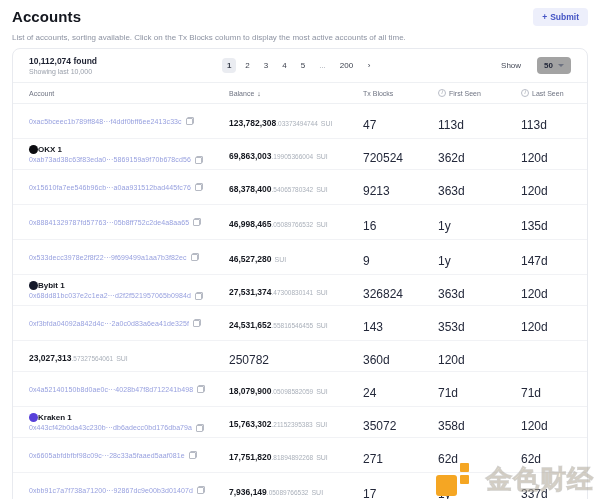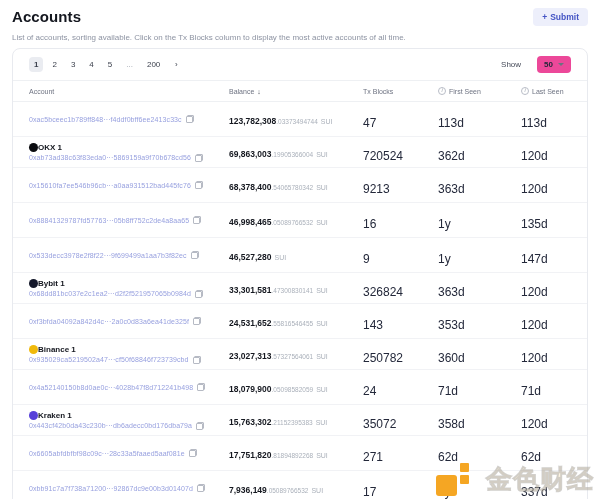--- a/index.html
+++ b/index.html
@@ -31,21 +31,21 @@
   .page-btn {
     font-size:8px; color:#3a3f4c; background:transparent; border:none; font-family:inherit;
     padding:3px 5px; border-radius:4px; cursor:pointer; min-width:14px; text-align:center;
   }
   .page-btn.active { background:#eaecf1; font-weight:bold; }
   .page-btn.ellipsis { color:#9aa0ab; cursor:default; }
   .show-wrap { display:flex; align-items:center; gap:16px; }
   .show-label { font-size:8px; color:#454a58; }
   .show-select {
     display:inline-flex; align-items:center; gap:5px; border:none; cursor:pointer; font-family:inherit;
-    background:#ec4899; border-radius:4px; padding:4px 7px; font-size:8px; color:#23283a; font-weight:bold;
+    background:#a3a3a3; border-radius:4px; padding:4px 7px; font-size:8px; color:#23283a; font-weight:bold;
   }
   .caret-down {
     width:0; height:0; border-left:3px solid transparent; border-right:3px solid transparent;
     border-top:3.5px solid #6c7180; display:inline-block;
   }
 
   .thead, .row { display:grid; grid-template-columns:200px 134px 75px 83px 1fr; padding:0 16px; align-items:center; }
   .thead { border-bottom:1px solid #eef0f3; padding-top:6px; padding-bottom:6px; }
   .th { font-size:7px; color:#6e7382; display:flex; align-items:center; gap:3px; }
   .sort-arrow { font-size:7px; color:#3a3f4c; }
@@ -95,20 +95,24 @@
   <button class="submit-btn">
     <span>+</span>
     <span>Submit</span>
   </button>
 </div>
 
 <p class="subtitle">List of accounts, sorting available. Click on the Tx Blocks column to display the most active accounts of all time.</p>
 
 <div class="card">
   <div class="stats-bar">
+    <div>
+      <div class="found">10,112,074 found</div>
+      <div class="showing">Showing last 10,000</div>
+    </div>
     <div class="pagination" id="pagination">
         <button class="page-btn active">1</button>
         <button class="page-btn">2</button>
         <button class="page-btn">3</button>
         <button class="page-btn">4</button>
         <button class="page-btn">5</button>
         <button class="page-btn ellipsis">...</button>
         <button class="page-btn">200</button>
         <button class="page-btn">›</button>
       </div>
@@ -211,48 +215,38 @@
         <div class="cell">
           <div class="label-line">
             <span class="ex-icon" style="background: rgb(21, 25, 43);"></span>
             <span class="ex-name">Bybit 1</span>
           </div>
           <div class="addr-line">
             <a class="addr" href="#">0x68dd81bc037e2c1ea2···d2f2f521957065b0984d</a>
             <span class="copy-icon"></span>
           </div>
         </div>
-        <div class="cell"><span class="bal-int">33,301,581</span><span class="bal-dec">.47300830141</span><span class="bal-unit">SUI</span></div>
+        <div class="cell"><span class="bal-int">27,531,374</span><span class="bal-dec">.47300830141</span><span class="bal-unit">SUI</span></div>
         <div class="num">326824</div>
         <div class="num">363d</div>
         <div class="num">120d</div>
       </div>
       <div class="row single">
         <div class="cell">
           <div class="addr-line">
             <a class="addr" href="#">0xf3bfda04092a842d4c···2a0c0d83a6ea41de325f</a>
             <span class="copy-icon"></span>
           </div>
         </div>
         <div class="cell"><span class="bal-int">24,531,652</span><span class="bal-dec">.55816546455</span><span class="bal-unit">SUI</span></div>
         <div class="num">143</div>
         <div class="num">353d</div>
         <div class="num">120d</div>
       </div>
       <div class="row labeled">
-        <div class="cell">
-          <div class="label-line">
-            <span class="ex-icon" style="background: rgb(240, 185, 11);"></span>
-            <span class="ex-name">Binance 1</span>
-          </div>
-          <div class="addr-line">
-            <a class="addr" href="#">0x935029ca5219502a47···cf50f68846f723739cbd</a>
-            <span class="copy-icon"></span>
-          </div>
-        </div>
         <div class="cell"><span class="bal-int">23,027,313</span><span class="bal-dec">.57327564061</span><span class="bal-unit">SUI</span></div>
         <div class="num">250782</div>
         <div class="num">360d</div>
         <div class="num">120d</div>
       </div>
       <div class="row single">
         <div class="cell">
           <div class="addr-line">
             <a class="addr" href="#">0x4a52140150b8d0ae0c···4028b47f8d712241b498</a>
             <span class="copy-icon"></span>

